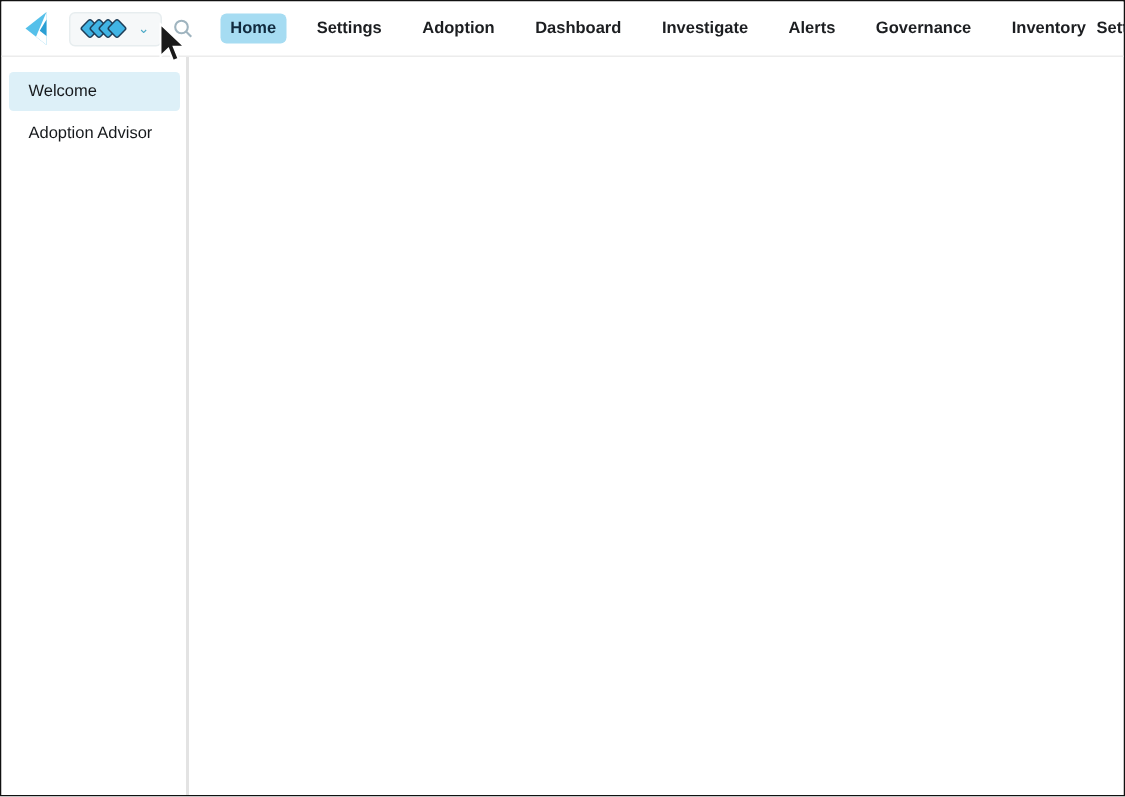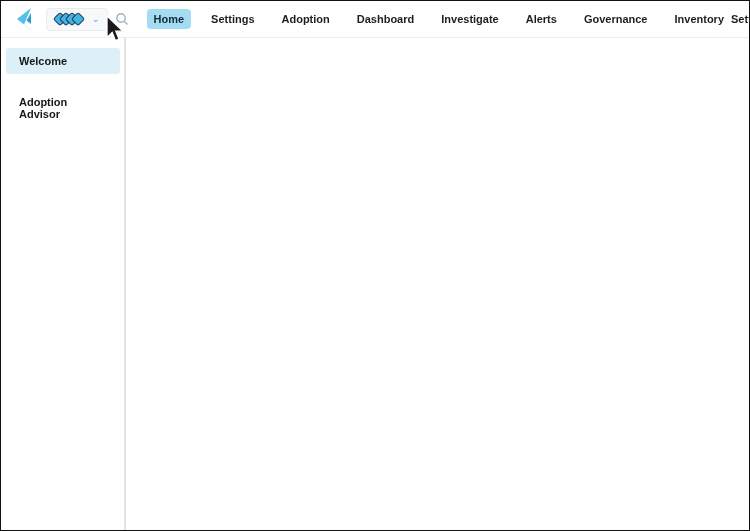--- a/index.html
+++ b/index.html
@@ -85,27 +85,27 @@
   .body-row { flex: 1; display: flex; min-height: 0; }
   .sidebar {
     width: 125px; flex: 0 0 125px;
     border-right: 2px solid #e3e3e3;
     background: #ffffff;
     padding-top: 10px;
   }
   .sidebar-item {
     margin: 0 4px 0 5px;
     padding: 7px 13px;
-    font-size: 11px; font-weight: 700;
+    font-size: 11px; font-weight: 400;
     color: #16191c;
     border-radius: 3px;
     cursor: pointer;
   }
   .sidebar-item.active { background: #ddf0f8; }
-  .sidebar-item + .sidebar-item { margin-top: 15px; }
+  .sidebar-item + .sidebar-item { margin-top: 2px; }
   .main-content { flex: 1; background: #ffffff; }
 
   
   .cursor-overlay {
     position: absolute; left: 103px; top: 15px;
     width: 22px; height: 30px; z-index: 50;
     pointer-events: none;
   }
 </style>
 </head>

